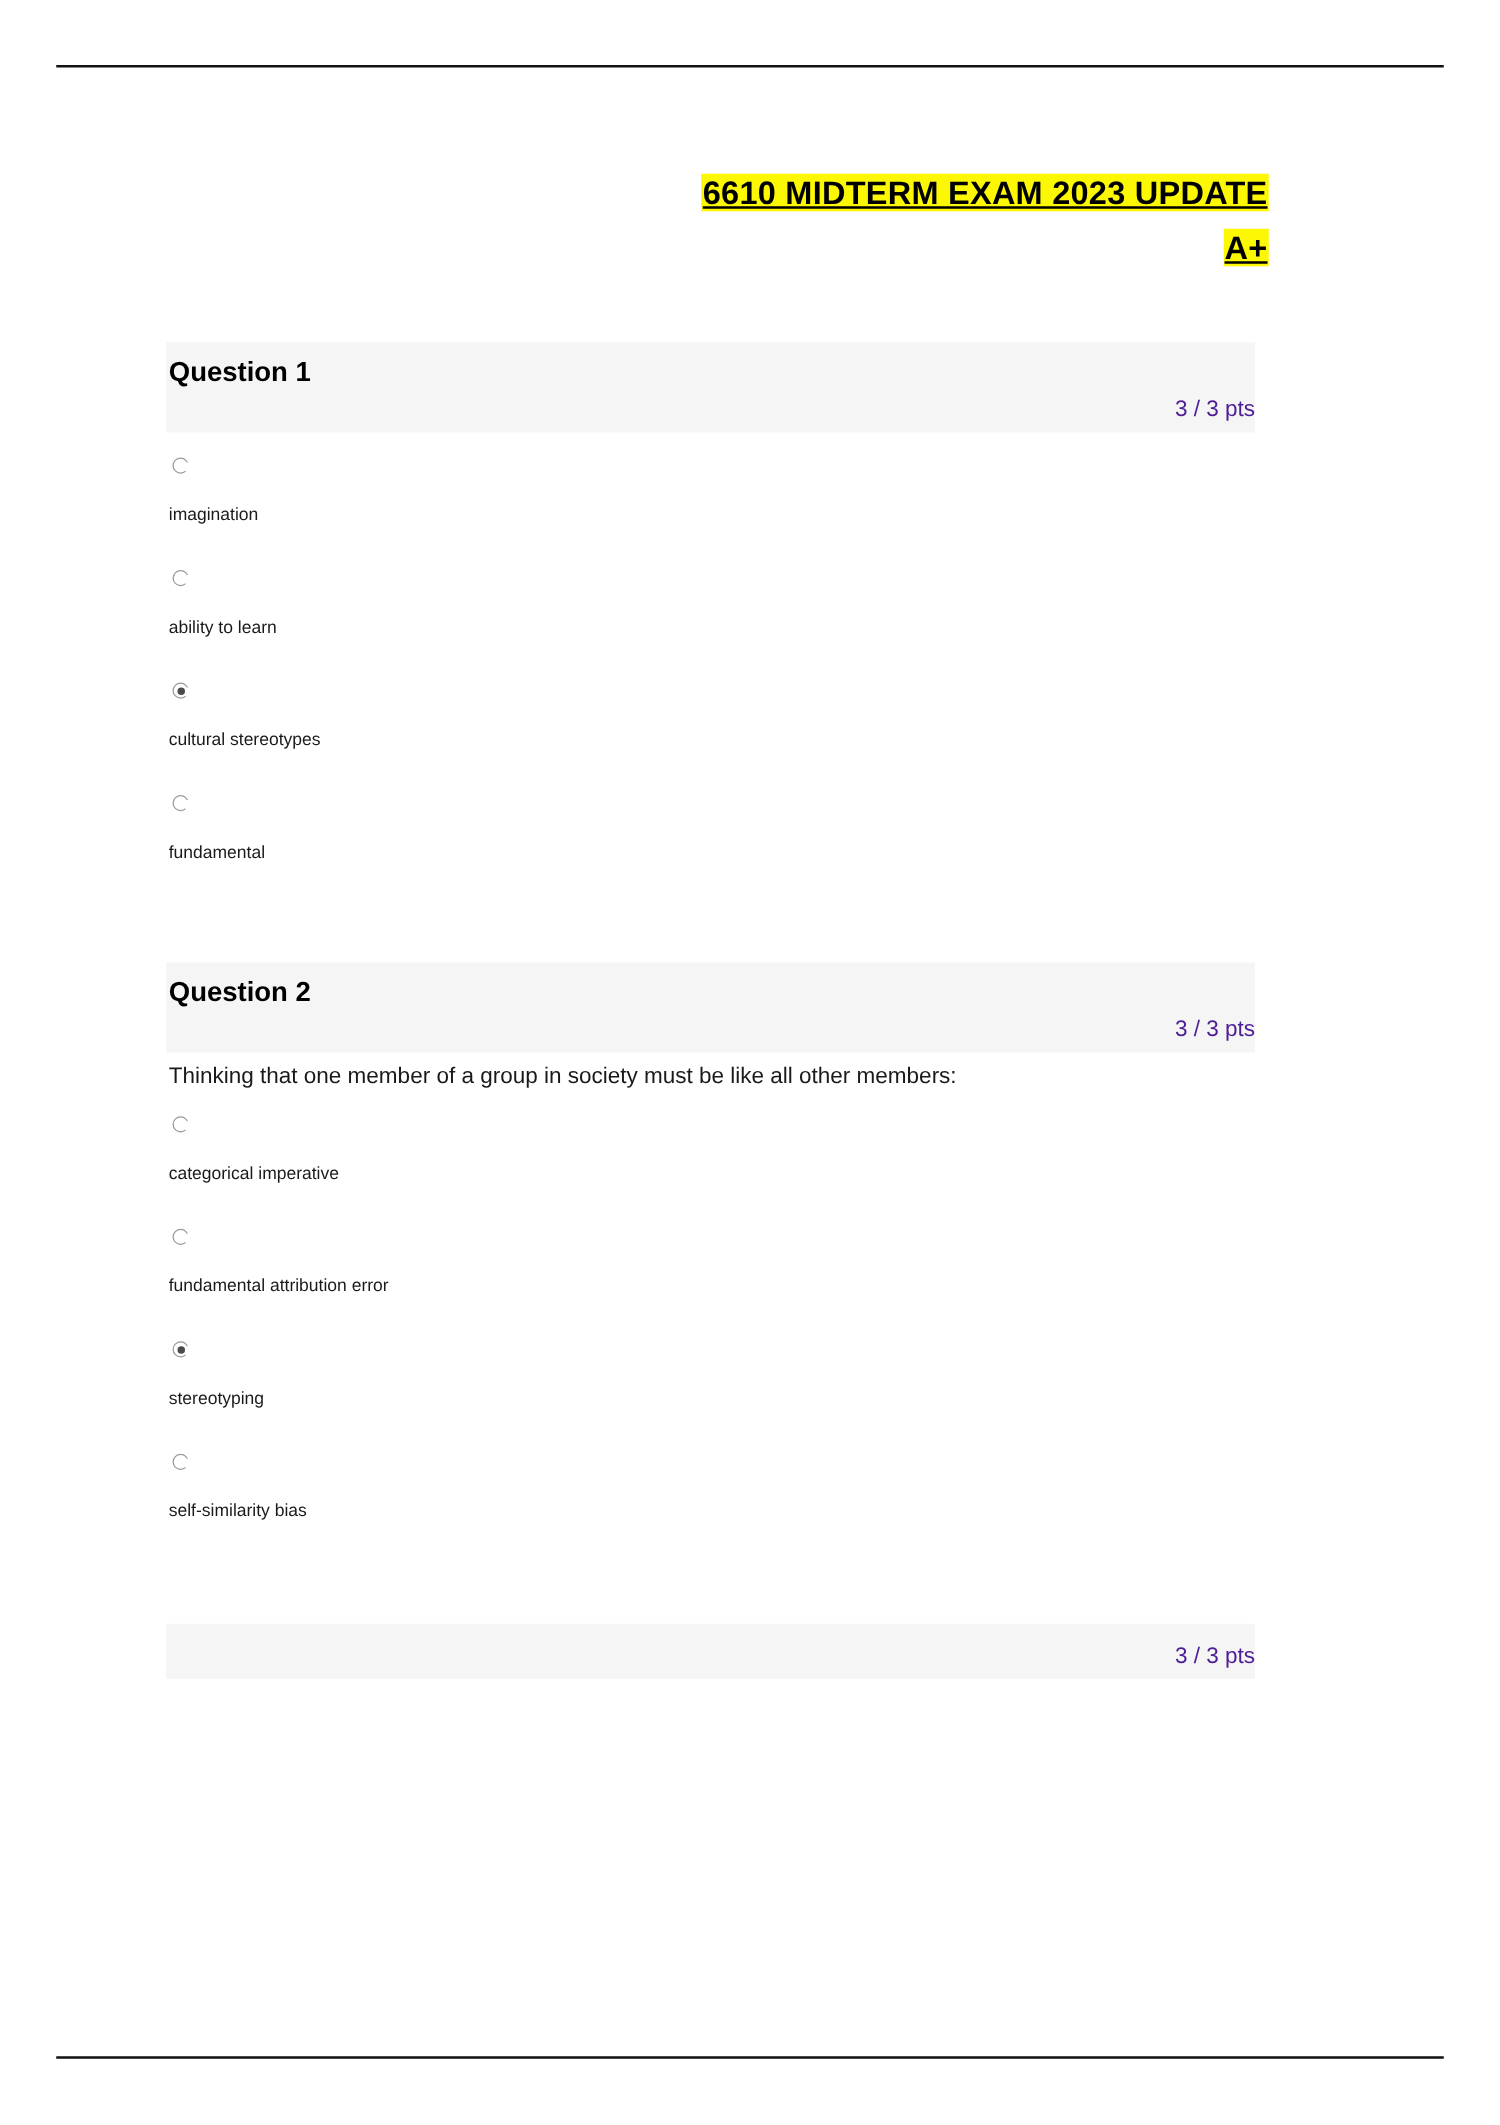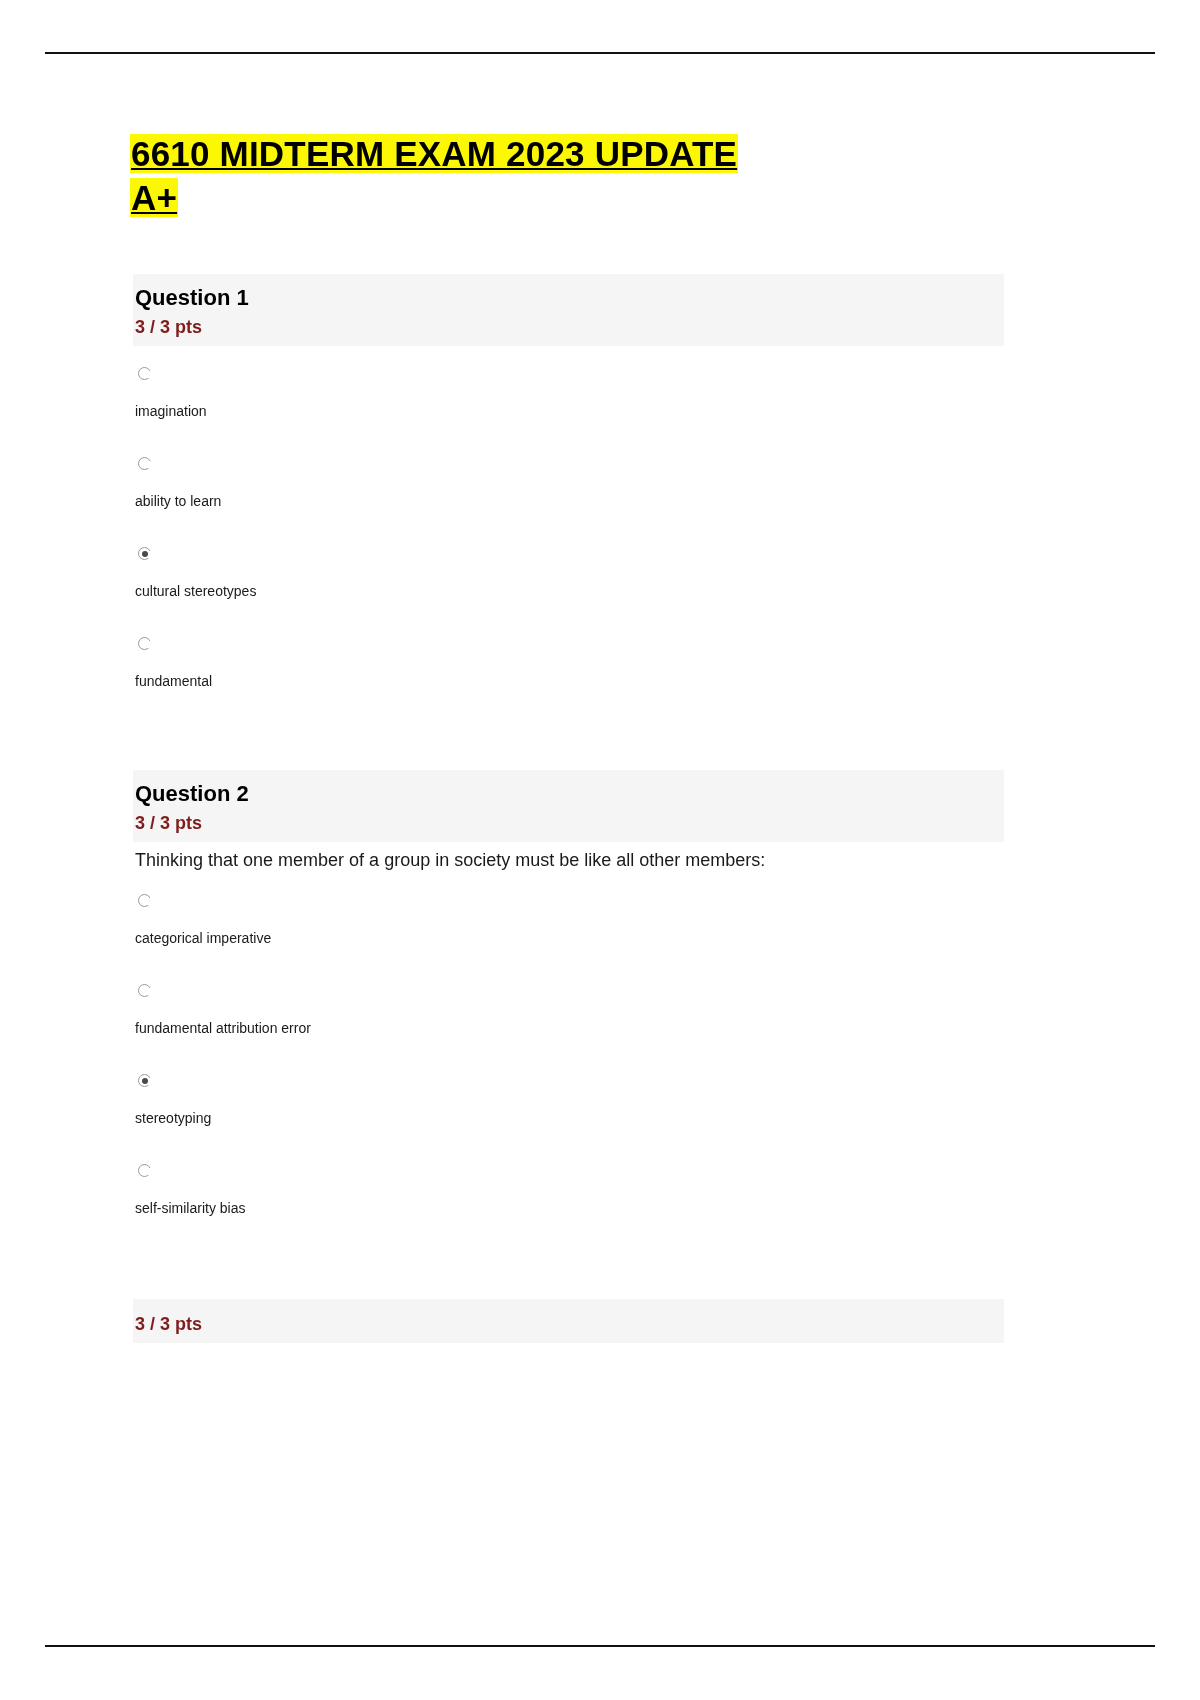--- a/index.html
+++ b/index.html
@@ -25,22 +25,22 @@
     border-top: 2px solid #111111;
   }
   .rule-top { top: 52px; }
   .rule-bottom { top: 1645px; }
 
   .doc-title {
     position: absolute;
     left: 130px;
     width: 885px;
     top: 132px;
-    text-align: left;
-    font-size: 35px;
+    text-align: right;
+    font-size: 26px;
     font-weight: 700;
     line-height: 44px;
     letter-spacing: 0.2px;
   }
   .hl {
     background: #fcf803;
     text-decoration: underline;
     text-decoration-thickness: 2px;
     text-underline-offset: 2px;
     padding: 0 1px;
@@ -60,25 +60,26 @@
     padding: 10px 0 6px 0;
   }
   .q-header .q-title {
     font-size: 22px;
     font-weight: 700;
     line-height: 28px;
     padding-left: 2px;
   }
   .q-header .q-pts {
     font-size: 18px;
-    font-weight: 700;
-    color: #7f1d1d;
+    font-weight: 400;
+    color: #4c1d95;
     line-height: 26px;
     padding-left: 2px;
     margin-top: 2px;
+    text-align: right;
   }
 
   .q-prompt {
     font-size: 18px;
     line-height: 26px;
     margin-top: 5px;
     padding-left: 2px;
     color: #1a1a1a;
   }
 

